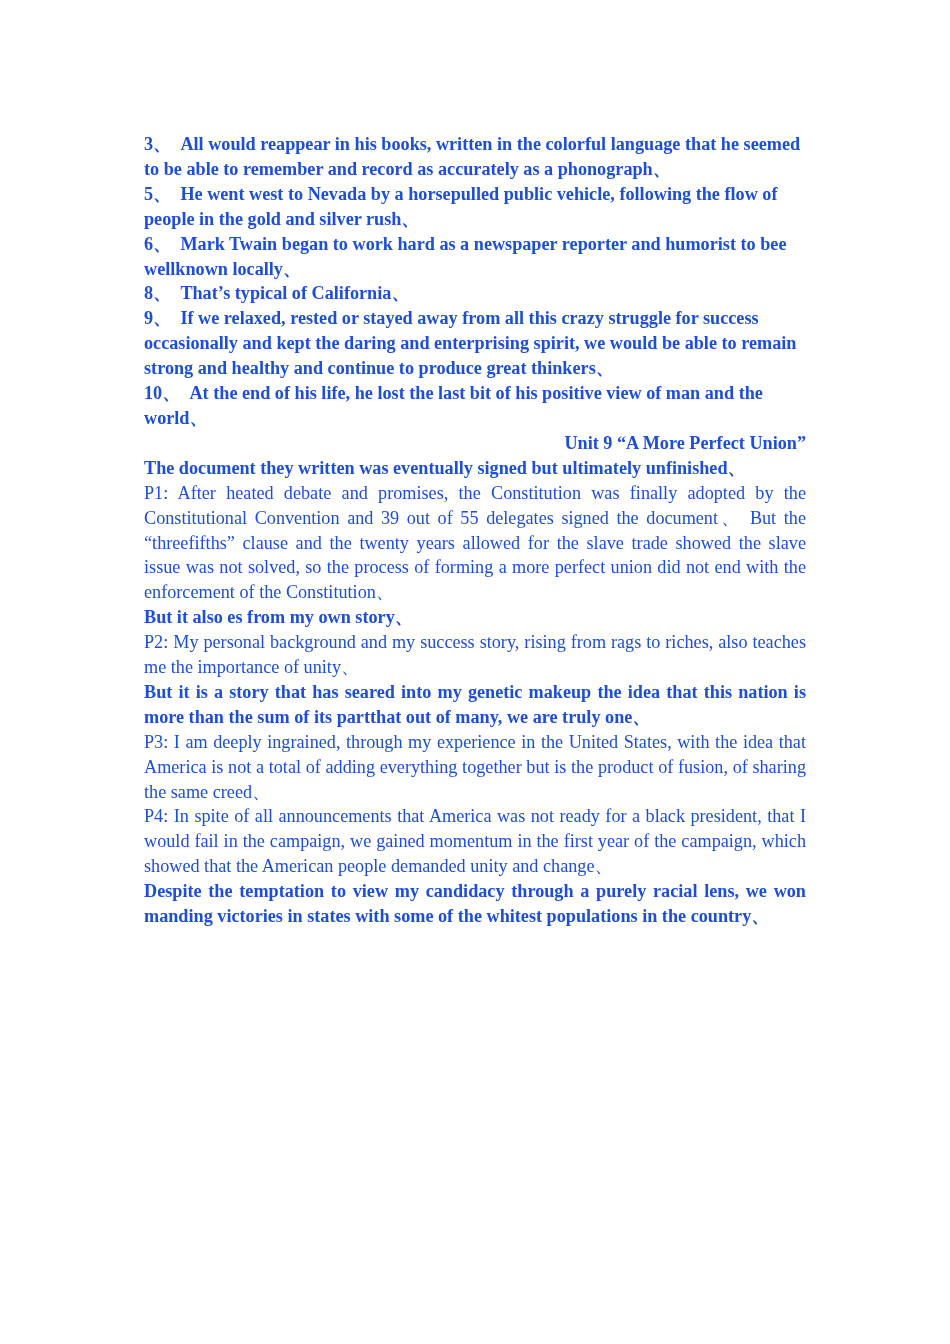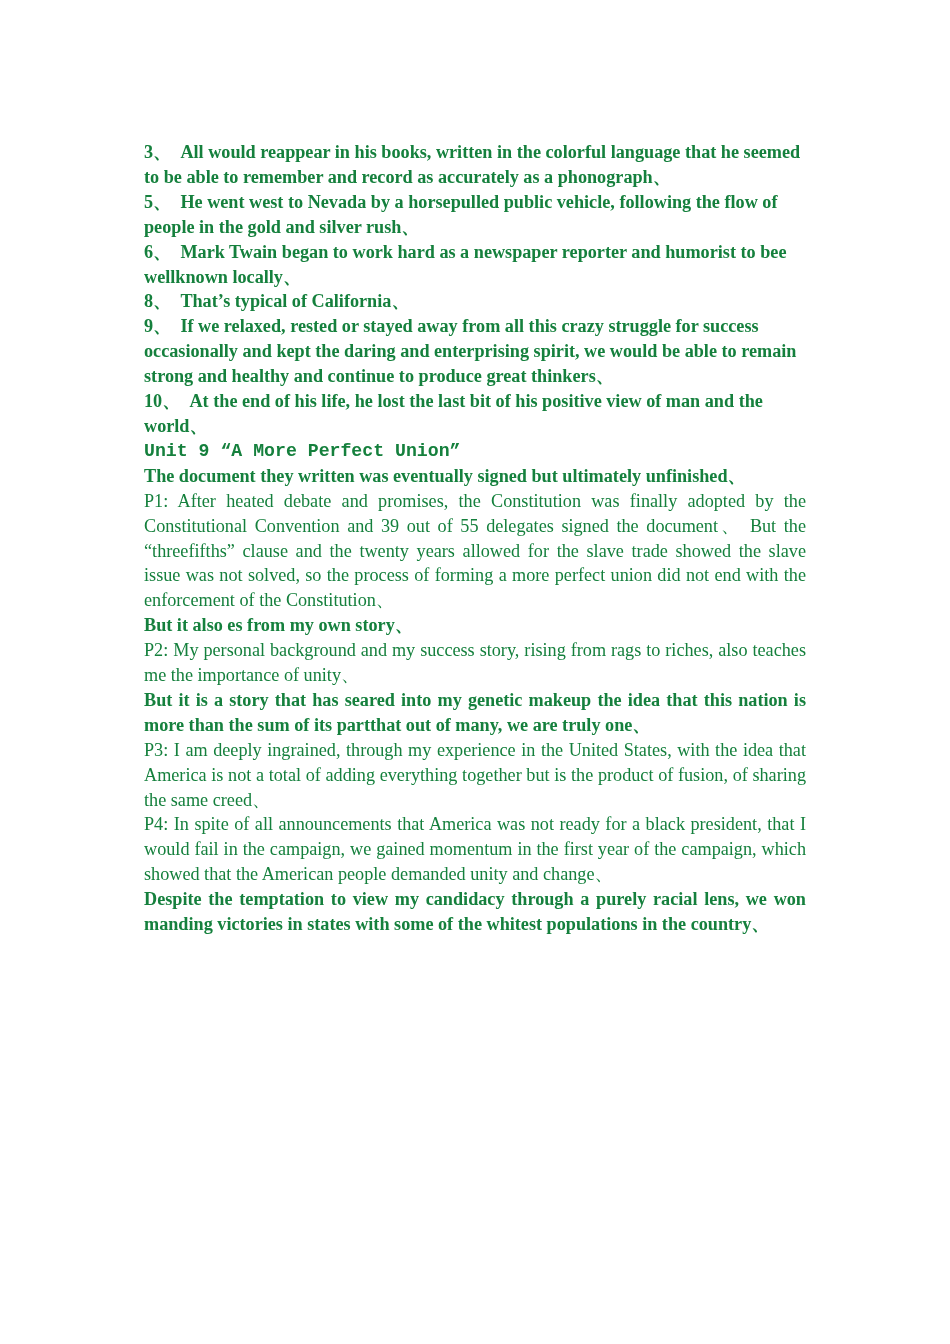--- a/index.html
+++ b/index.html
@@ -1,29 +1,29 @@
 <!DOCTYPE html>
 <html><head>
   <meta charset="utf-8">
   <style>
     html, body { margin: 0; padding: 0; background: #ffffff; }
     body { width: 950px; height: 1344px; position: relative; overflow: hidden; }
     .page {
       position: absolute;
       left: 144px;
-      top: 140px;
+      top: 132px;
       width: 662px;
       font-family: "Liberation Serif", serif;
       font-size: 18.2px;
       line-height: 24.9px;
-      color: #15803d;
+      color: #1d4ed8;
     }
     .bold { font-weight: bold; }
     .justify { text-align: justify; }
-    .center { text-align: left; font-family: Liberation Mono, monospace; }
+    .center { text-align: right; }
     .para { margin: 0; }
   </style>
 </head>
 <body>
 
 <div class="page">
 
   <div>
     <p class="para bold"><span>3、</span>&nbsp;&nbsp;<span>All would reappear in his books, written in the colorful language that he seemed to be able to remember and record as accurately as a phonograph、</span></p>
     <p class="para bold"><span>5、</span>&nbsp;&nbsp;<span>He went west to Nevada by a horsepulled public vehicle, following the flow of people in the gold and silver rush、</span></p>

